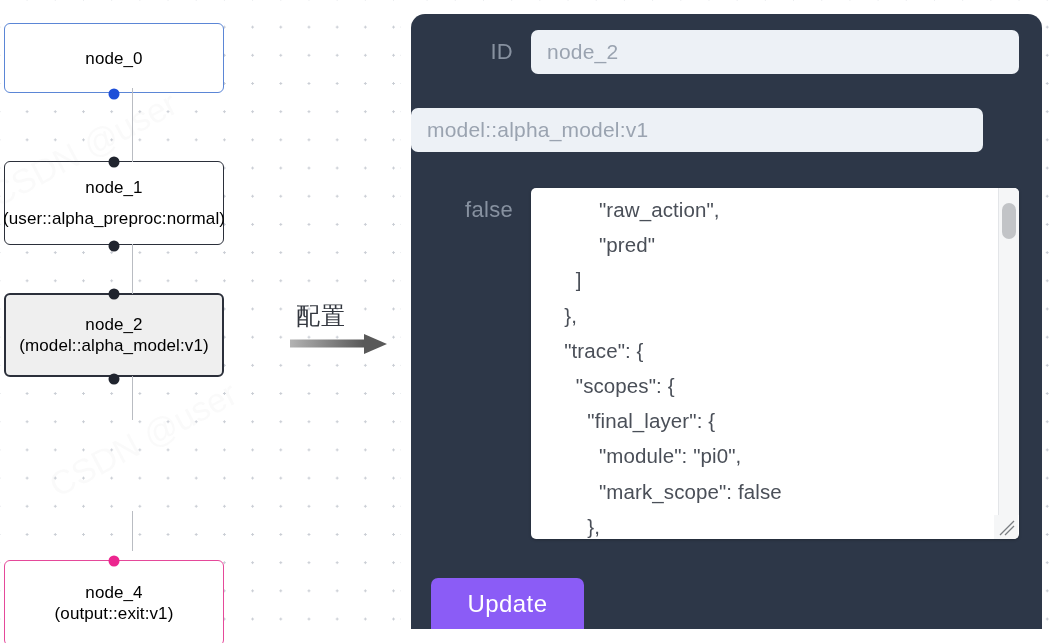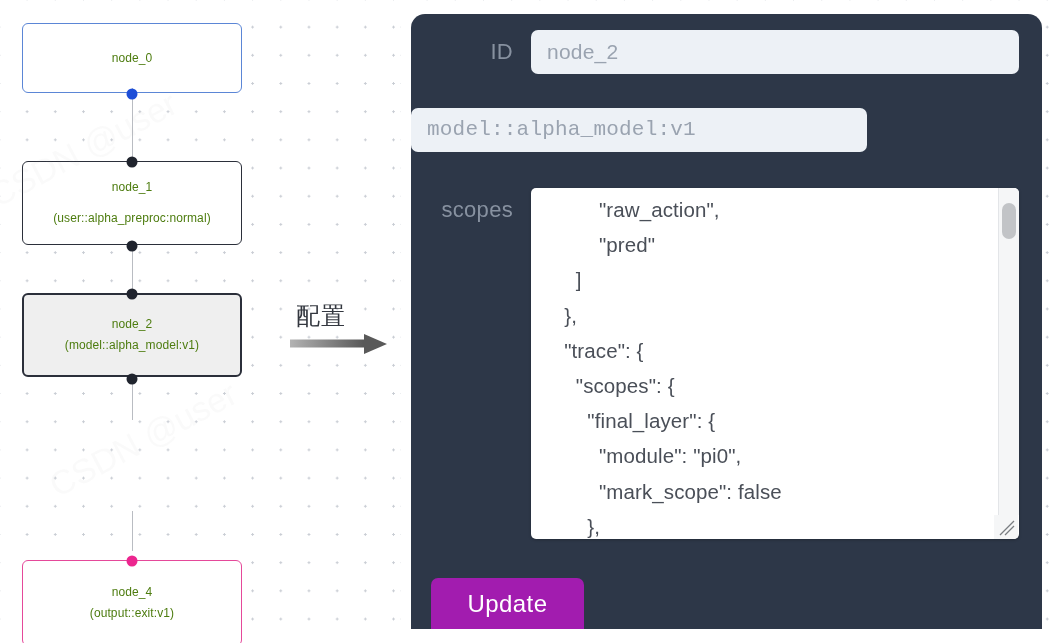--- a/index.html
+++ b/index.html
@@ -47,33 +47,33 @@
     height: 643px;
     background-color: #ffffff;
     background-image: radial-gradient(circle, #c9cdd4 1.1px, rgba(0,0,0,0) 1.2px);
     background-size: 28.2px 28.2px;
     background-position: 13px 13px;
   }
 
   
   .node {
     position: absolute;
-    left: 22px;
+    left: 4px;
     width: 220px;
     box-sizing: border-box;
     border-radius: 6px;
     background: #ffffff;
     border: 1.6px solid #2b2f3a;
     display: flex;
     flex-direction: column;
     align-items: center;
     justify-content: center;
     text-align: center;
-    color: #4d7c0f;
-    font-size: 12px;
+    color: #000000;
+    font-size: 17px;
     line-height: 21px;
     letter-spacing: 0.1px;
     padding: 2px 10px;
   }
   .node .n-title { display: block; }
   .node .n-sub { display: block; }
 
   .node--input   { border-color: #5b86d6; }
   .node--selected{ background: #efefef; border-color: #2b2f3a; border-width: 2px; }
   .node--output  { border-color: #e5499a; }
@@ -159,21 +159,21 @@
     font-size: 21px;
     font-family: "Liberation Sans", sans-serif;
     letter-spacing: 0.2px;
   }
 
   #row-id    { left: 0; top: 16px; }
   #row-type  { left: 0; top: 94px; }
   #row-config{ left: 0; top: 174px; }
 
   #input-id    { width: 488px; }
-  #input-type  { width: 456px; font-family: Liberation Mono, monospace; }
+  #input-type  { width: 572px; }
 
   .textarea-wrap {
     position: relative;
     width: 488px;
     height: 351px;
     background: #ffffff;
     border-radius: 5px;
     box-shadow: 0 1px 3px rgba(0,0,0,0.25);
     overflow: hidden;
   }
@@ -224,21 +224,21 @@
     background: #f5f6f7;
   }
   #config-resize-grip svg { display:block; }
 
   #update-button {
     position: absolute;
     left: 20px;
     top: 564px;
     width: 153px;
     height: 52px;
-    background: #a21caf;
+    background: #8b5cf6;
     border: none;
     border-radius: 7px 7px 0 0;
     color: #ffffff;
     font-size: 24px;
     font-family: "Liberation Sans", sans-serif;
     letter-spacing: 0.4px;
     text-align: center;
     line-height: 46px;
     cursor: pointer;
   }
@@ -316,21 +316,21 @@
     <div class="field-row" id="row-id">
       <div class="field-label">ID</div>
       <input class="field-input" id="input-id" type="text" value="node_2" style="">
     </div>
 
     <div class="field-row" id="row-type">
       <input class="field-input" id="input-type" type="text" value="model::alpha_model:v1" style="">
     </div>
 
     <div class="field-row" id="row-config">
-      <div class="field-label">scopes</div>
+      <div class="field-label">false</div>
       <div class="textarea-wrap">
         <textarea id="config-textarea" spellcheck="false" style="">          "raw_action",
           "pred"
       ]
     },
     "trace": {
       "scopes": {
         "final_layer": {
           "module": "pi0",
           "mark_scope": false

